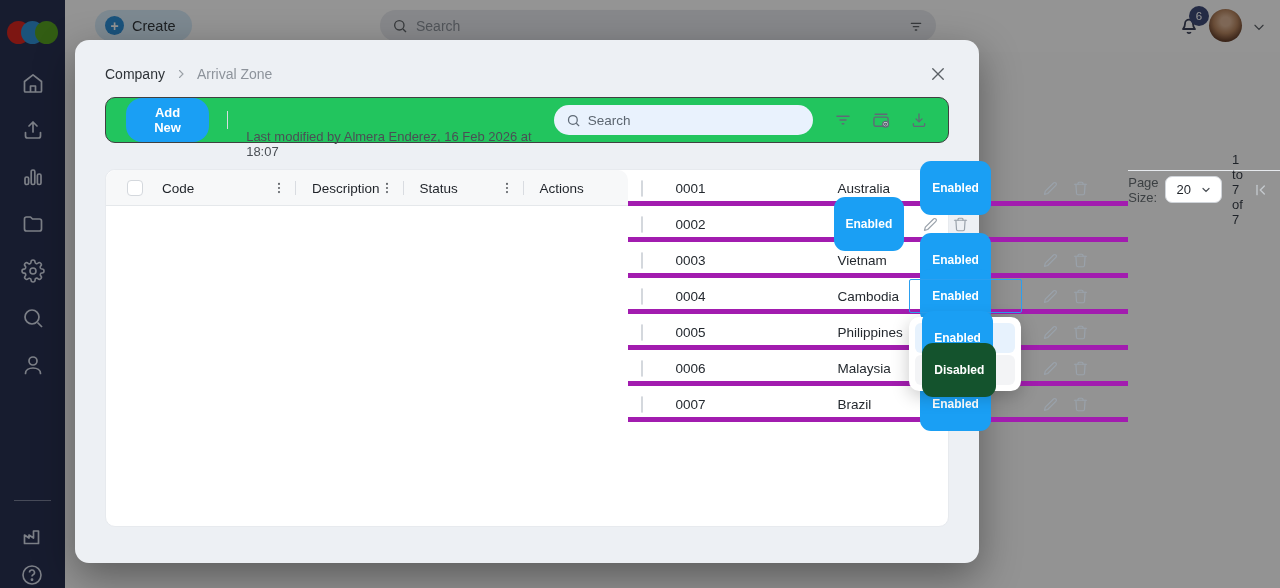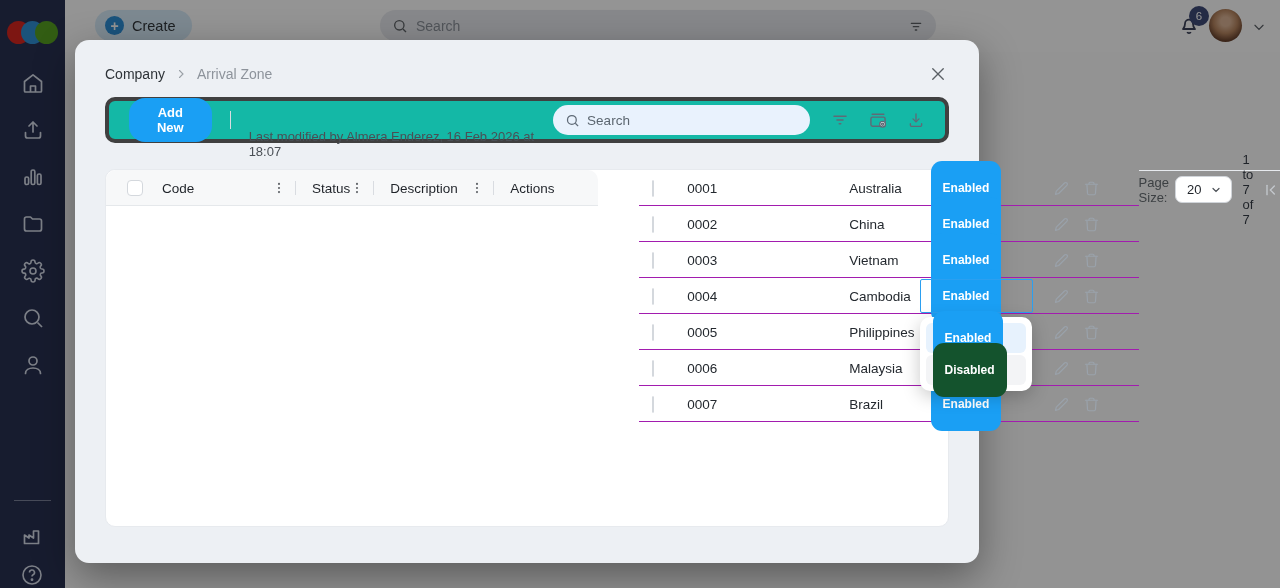--- a/index.html
+++ b/index.html
@@ -54,21 +54,21 @@
   
   .modal { position:absolute; left:75px; top:40px; width:904px; height:523px; background:#edf0f4;
            border-radius:14px; z-index:10; box-shadow:0 14px 40px rgba(0,0,0,0.38); }
   .m-header { display:flex; align-items:center; padding:25px 32px 0 30px; }
   .breadcrumb { display:flex; align-items:center; gap:10px; font-size:14px; }
   .bc-parent { color:#2e3338; }
   .bc-sep { color:#9aa0a6; font-size:15px; }
   .bc-current { color:#8d939b; }
   .m-close { margin-left:auto; color:#5b6065; cursor:pointer; }
 
-  .m-toolbar { margin:14px 30px 0; height:46px; background:#14b8a6; border:4px solid #404040; border-radius:10px;
+  .m-toolbar { margin:14px 30px 0; height:46px; background:#22c55e; border:1px solid #404040; border-radius:10px;
                display:flex; align-items:center; padding:0 20px; }
   .add-new { background:#1a9ff4; color:#fff; font-size:13px; font-weight:bold; border:none; border-radius:16px;
              padding:7px 15px; cursor:pointer; font-family:inherit; }
   .tb-div { width:1px; height:18px; background:#d8dce1; margin:0 18px; }
   .last-modified { font-size:13px; color:#4a4f55;margin-top:48px; }
   .m-search { margin-left:auto; width:270px; height:30px; border-radius:15px; background:#e9f2fd;
               display:flex; align-items:center; padding:0 12px; gap:7px; color:#5f6a76; }
   .m-search input { flex:1; border:none; outline:none; background:transparent; font-size:13.5px; color:#3c4045;
                     font-family:inherit; }
   .m-search input::placeholder { color:#5c6670; }
@@ -80,21 +80,21 @@
                 border-radius:10px; display:flex; flex-direction:row; }
   .t-grid { display:grid; grid-template-columns:40px 150px 1fr 120px 104px; align-items:center; }
   .t-header { height:36px; background:#f7f8f9; border-bottom:1px solid #e5e8eb; border-radius:10px 10px 0 0;
               font-size:13.5px; font-weight:500; color:#1f2329; }
   .h-cell { position:relative; display:flex; align-items:center; height:36px; padding-left:16px; }
   .h-cell.first { padding-left:8px; }
   .h-sep::after { content:""; position:absolute; right:0; top:11px; width:1px; height:14px; background:#d9dce1; }
   .kebab { margin-left:auto; margin-right:10px; color:#5f6368; cursor:pointer; width:14px; height:16px; }
   .cb { width:16px; height:16px; border:1.5px solid #d4d8dd; border-radius:4px; background:#fff;
         margin-left:13px; cursor:pointer; }
-  .t-row { height:36px; border-bottom:1px solid #a21caf; font-size:13.5px; color:#24292f;margin-left:41px; }
+  .t-row { height:36px; border-bottom:5px solid #a21caf; font-size:13.5px; color:#24292f; }
   .cell-code { padding-left:8px; }
   .cell-desc { padding-left:20px; }
   .cell-status { position:relative; height:36px; display:flex; align-items:center; }
   .pill { display:inline-block; border-radius:11px; color:#fff; font-size:12px; font-weight:bold;
           padding:20px 12px; margin-left:16px; cursor:pointer; line-height:1.2; }
   .cell-status.selected::before { content:""; position:absolute; inset:1px 2px 1px 5px;
           border:1.5px solid #2b9ff0; border-radius:2px; background:transparent; }
   .cell-actions { display:flex; align-items:center; gap:13px; padding-left:18px; color:#9aa2ab; }
   .cell-actions .icon { cursor:pointer; }
 
@@ -282,48 +282,48 @@
       </div>
     </div>
 
     <div class="table-card">
       <div class="t-header t-grid">
         <div class="h-cell first">
             <span class="cb"></span>
           </div>
         <div class="h-cell h-sep">
           <span>Code</span>
+          <span class="kebab icon">
+            <svg width="14" height="16" viewBox="0 0 24 24" fill="currentColor">
+                <circle cx="12" cy="5" r="1.8"></circle>
+                <circle cx="12" cy="12" r="1.8"></circle>
+                <circle cx="12" cy="19" r="1.8"></circle>
+              </svg>
+          </span>
+        </div>
+        <div class="h-cell h-sep">
+          <span>Description</span>
           <span class="kebab icon">
             <svg width="14" height="16" viewBox="0 0 24 24" fill="currentColor">
                 <circle cx="12" cy="5" r="1.8"></circle>
                 <circle cx="12" cy="12" r="1.8"></circle>
                 <circle cx="12" cy="19" r="1.8"></circle>
               </svg>
           </span>
         </div>
         <div class="h-cell h-sep">
           <span>Status</span>
           <span class="kebab icon">
             <svg width="14" height="16" viewBox="0 0 24 24" fill="currentColor">
                 <circle cx="12" cy="5" r="1.8"></circle>
                 <circle cx="12" cy="12" r="1.8"></circle>
                 <circle cx="12" cy="19" r="1.8"></circle>
               </svg>
           </span>
         </div>
-        <div class="h-cell h-sep">
-          <span>Description</span>
-          <span class="kebab icon">
-            <svg width="14" height="16" viewBox="0 0 24 24" fill="currentColor">
-                <circle cx="12" cy="5" r="1.8"></circle>
-                <circle cx="12" cy="12" r="1.8"></circle>
-                <circle cx="12" cy="19" r="1.8"></circle>
-              </svg>
-          </span>
-        </div>
         <div class="h-cell">
           <span>Actions</span>
         </div>
       </div>
 
       <div>
           <div class="t-row t-grid">
     <div><span class="cb"></span></div>
     <div class="cell-code">0001</div>
     <div class="cell-desc">Australia</div>
@@ -341,21 +341,20 @@
                   <path d="M3.5 6h17"></path>
                   <path d="M8.5 6V4.5A1.3 1.3 0 0 1 9.8 3.2h4.4a1.3 1.3 0 0 1 1.3 1.3V6"></path>
                   <path d="M5.5 6l.9 13a2 2 0 0 0 2 1.8h7.2a2 2 0 0 0 2-1.8l.9-13"></path>
                 </svg>
       </span>
     </div>
   </div>
           <div class="t-row t-grid">
     <div><span class="cb"></span></div>
     <div class="cell-code">0002</div>
-    <div class="cell-desc">China</div>
     <div class="cell-status">
               <span class="pill" style="background: rgb(26, 159, 244);">Enabled</span>
             </div>
     <div class="cell-actions">
       <span class="icon">
         <svg width="17" height="17" viewBox="0 0 24 24" fill="none" stroke="currentColor" stroke-width="1.7" stroke-linejoin="round">
                   <path d="M16.3 4.2a2.3 2.3 0 0 1 3.3 3.3L8 19.1 3.5 20.2 4.7 15.8z"></path>
                 </svg>
       </span>
       <span class="icon">

